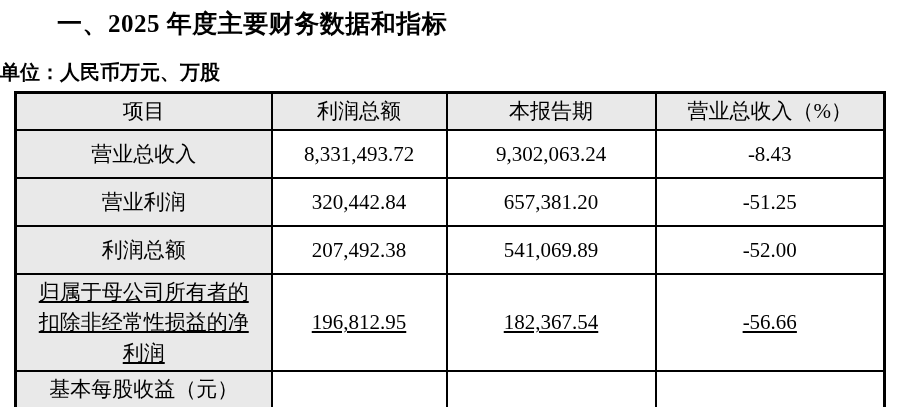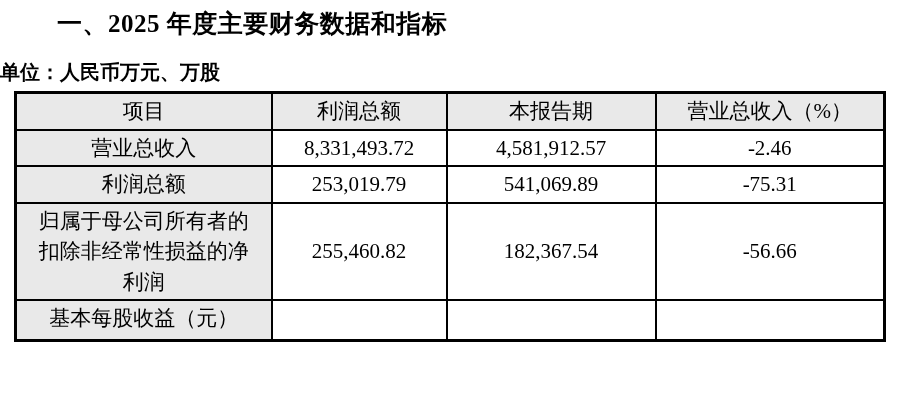--- a/index.html
+++ b/index.html
@@ -46,23 +46,23 @@
     line-height: 1.45;
     font-weight: normal;
     word-break: break-all;
   }
   .col-item   { width: 256px; }
   .col-cur    { width: 175px; }
   .col-prior  { width: 209px; }
   .col-change { width: 229px; }
   .shaded { background: #e9e9e9; margin-top: 46px; }
   tr.r-head   { height: 38px; }
-  tr.r-single { height: 36px; }
+  tr.r-single { height: 48px; }
   tr.r-two    { height: 66px; }
-  tr.r-three  { height: 92px; }
+  tr.r-three  { height: 92px; text-decoration: underline; }
   tr.r-cut    { height: 40px; }
   tr.r-cut td { vertical-align: top; padding-top: 2px; }
 </style>
 </head>
 <body>
 
 <div class="page">
 
   <div class="doc-title">一、2025 年度主要财务数据和指标</div>
 
@@ -79,36 +79,42 @@
       <tr class="r-head">
         <th class="shaded">项目</th>
         <th class="shaded">利润总额</th>
         <th class="shaded">本报告期</th>
         <th class="shaded">营业总收入（%）</th>
       </tr>
 
       <tr class="r-single">
         <td class="shaded">营业总收入</td>
         <td>8,331,493.72</td>
-        <td>4,581,912.57</td>
-        <td>-2.46</td>
+        <td>9,302,063.24</td>
+        <td>-8.43</td>
       </tr>
 
+      <tr class="r-single">
+        <td class="shaded">营业利润</td>
+        <td>320,442.84</td>
+        <td>657,381.20</td>
+        <td>-51.25</td>
+      </tr>
 
       <tr class="r-single">
         <td class="shaded">利润总额</td>
-        <td>253,019.79</td>
+        <td>207,492.38</td>
         <td>541,069.89</td>
-        <td>-75.31</td>
+        <td>-52.00</td>
       </tr>
 
 
       <tr class="r-three">
         <td class="shaded">归属于母公司所有者的扣除非经常性损益的净利润</td>
-        <td>255,460.82</td>
+        <td>196,812.95</td>
         <td>182,367.54</td>
         <td>-56.66</td>
       </tr>
 
       <tr class="r-cut">
         <td class="shaded">基本每股收益（元）</td>
         <td></td>
         <td></td>
         <td></td>
       </tr>

